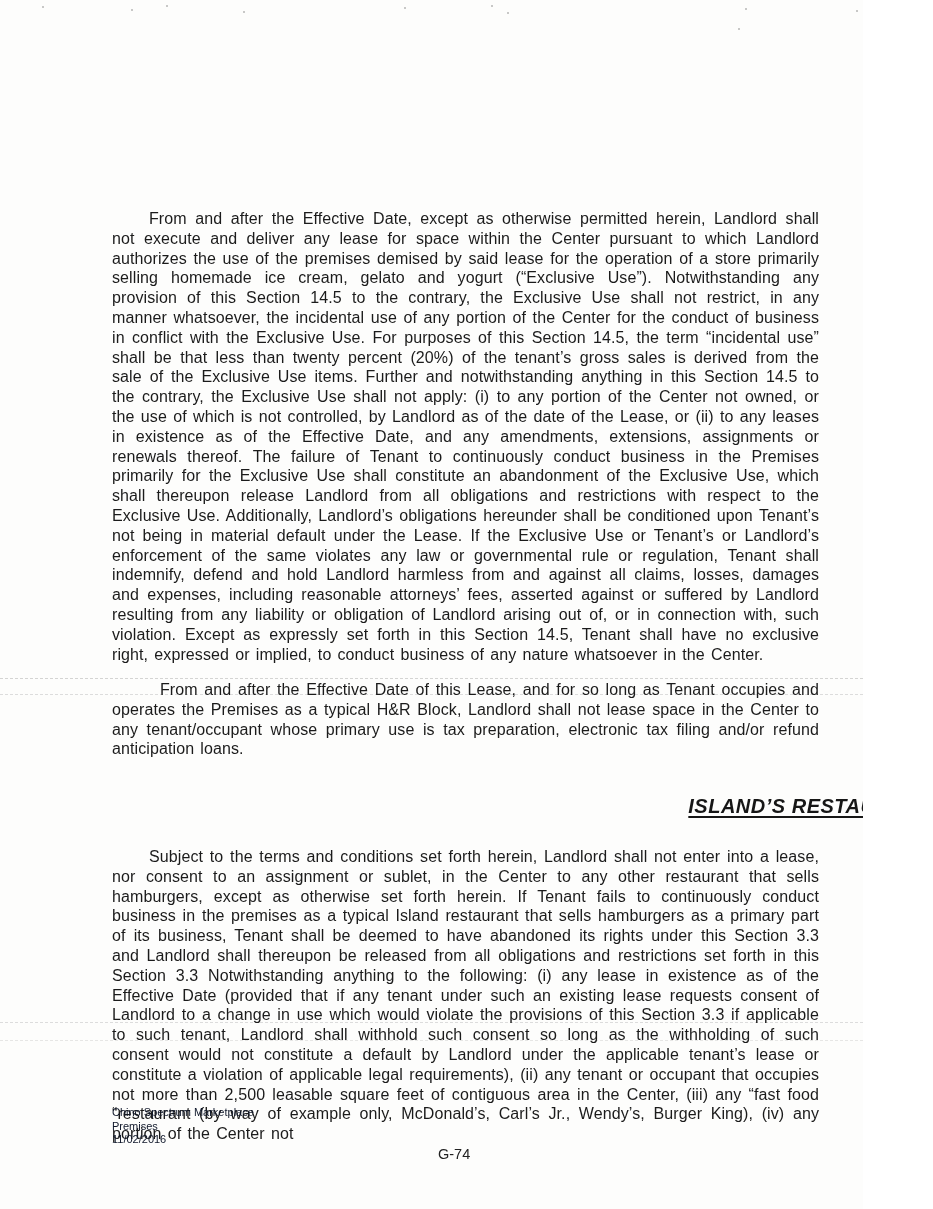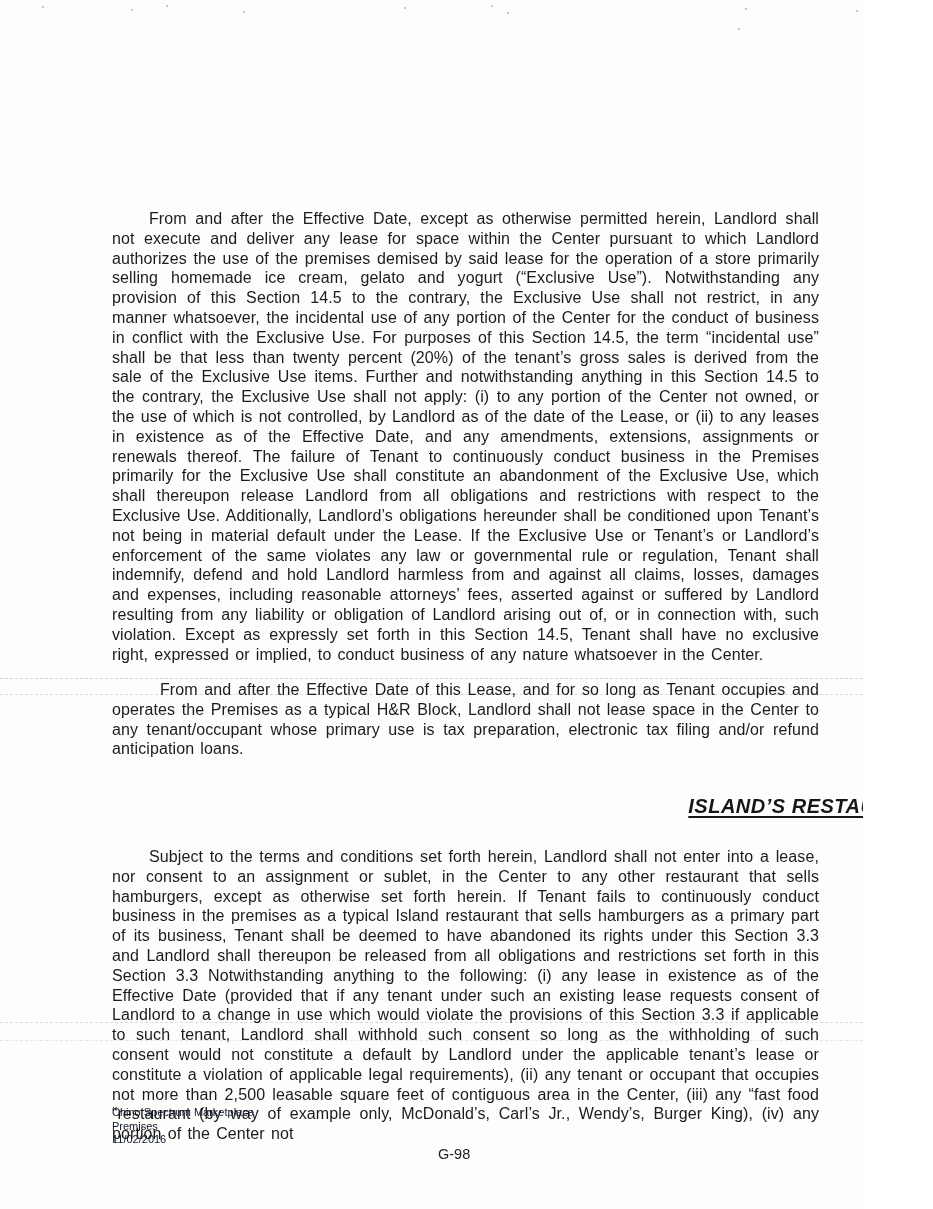--- a/index.html
+++ b/index.html
@@ -114,15 +114,15 @@
   <div class="section-heading heading-islands"><span>ISLAND’S RESTAURANT</span></div>
 
   <p class="body-text para-islands">Subject to the terms and conditions set forth herein, Landlord shall not enter into a lease, nor consent to an assignment or sublet, in the Center to any other restaurant that sells hamburgers, except as otherwise set forth herein. If Tenant fails to continuously conduct business in the premises as a typical Island restaurant that sells hamburgers as a primary part of its business, Tenant shall be deemed to have abandoned its rights under this Section 3.3 and Landlord shall thereupon be released from all obligations and restrictions set forth in this Section 3.3 Notwithstanding anything to the following: (i) any lease in existence as of the Effective Date (provided that if any tenant under such an existing lease requests consent of Landlord to a change in use which would violate the provisions of this Section 3.3 if applicable to such tenant, Landlord shall withhold such consent so long as the withholding of such consent would not constitute  a default by Landlord under the applicable tenant’s lease or constitute a violation of applicable legal requirements), (ii) any tenant or occupant  that occupies not more than 2,500 leasable square feet of contiguous area in the Center, (iii) any “fast food “restaurant (by way of example only, McDonald’s, Carl’s Jr., Wendy’s, Burger King), (iv) any portion of the Center not</p>
 
   <div class="footer-block">
     <div>Chino Spectrum Marketplace</div>
     <div>Premises</div>
     <div>11/02/2016</div>
   </div>
 
-  <div class="page-number">G-98</div>
+  <div class="page-number">G-74</div>
 
 </div>
 
 </body></html>

